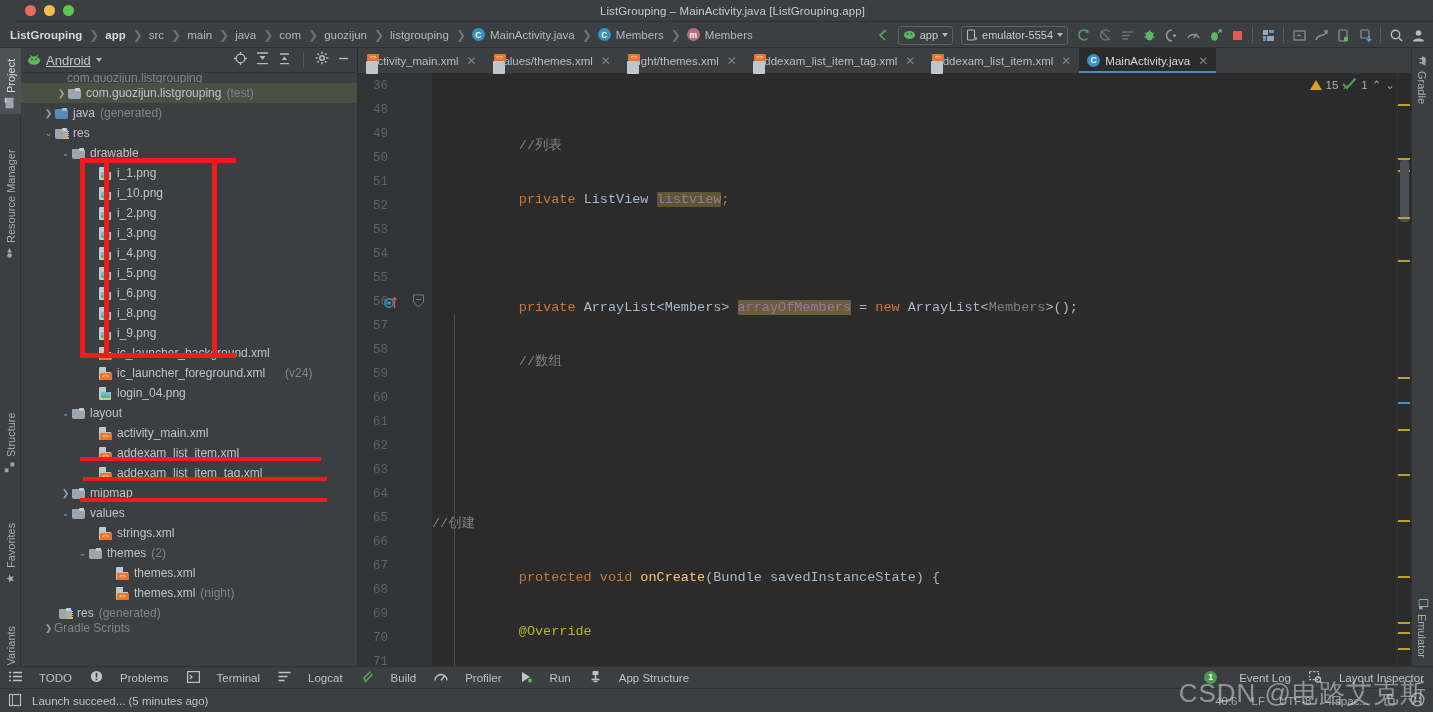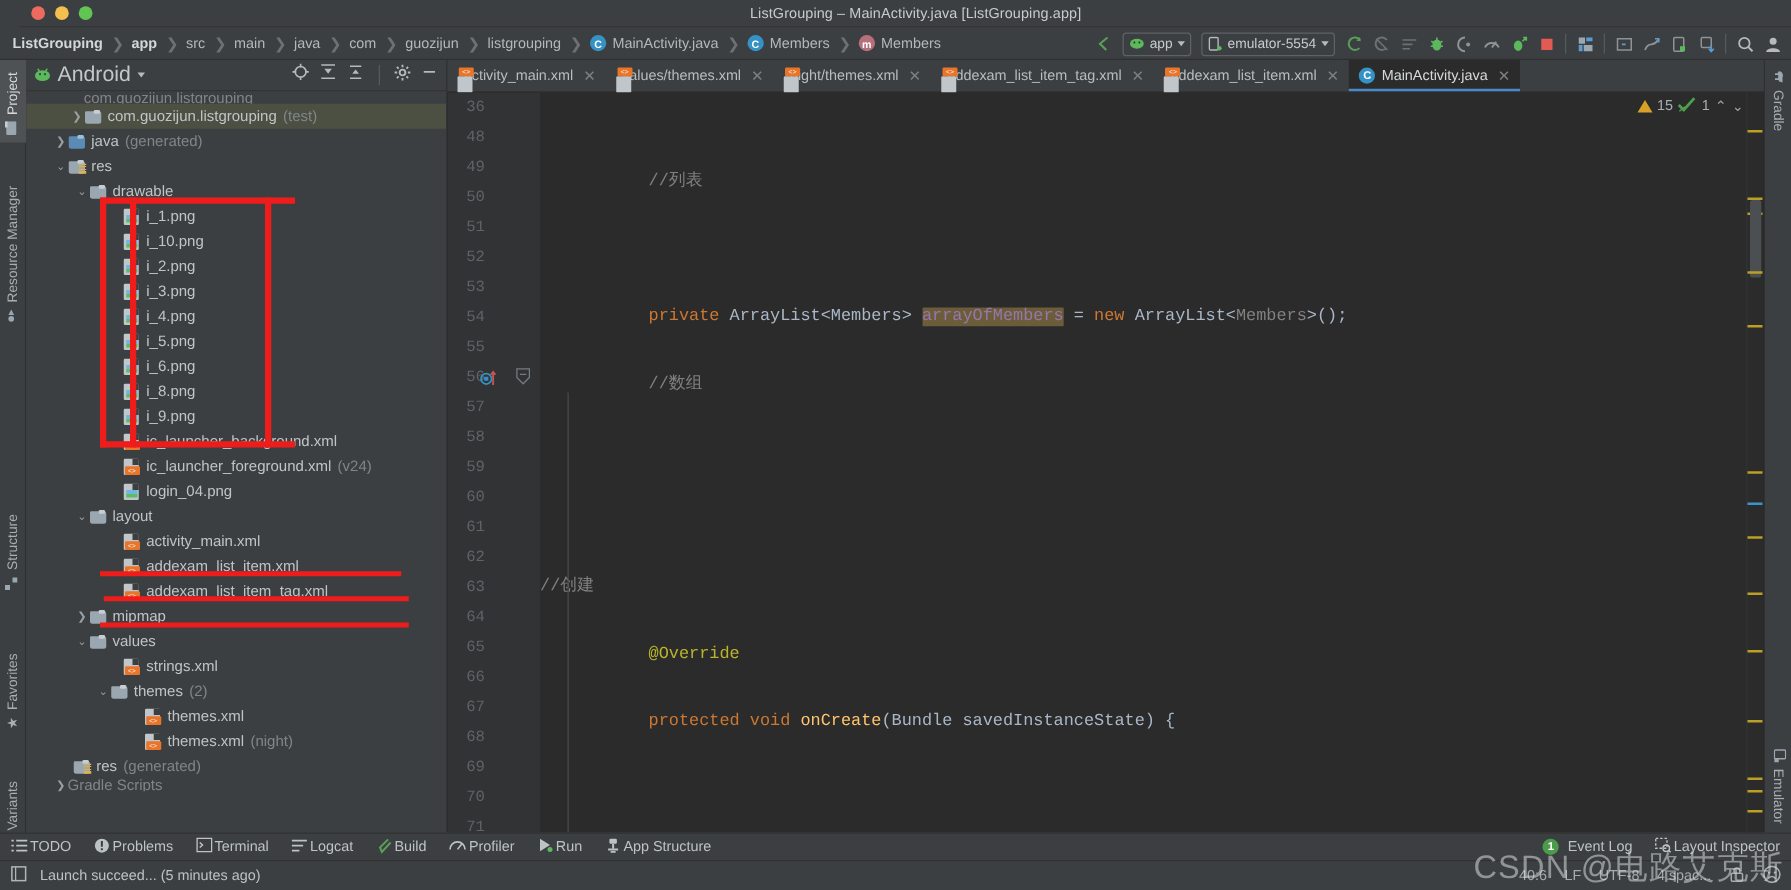--- a/index.html
+++ b/index.html
@@ -97,21 +97,21 @@
   
   .projpanel {
     position: absolute; left: 21px; top: 48px; width: 337px; height: 618px;
     background: #3c3f41; border-right: 1px solid #2e2f30; overflow: hidden;
   }
   .panel-head {
     height: 25px; display: flex; align-items: center; padding: 0 6px;
     gap: 6px; border-bottom: 1px solid #323436;
   }
   .panel-title {
-    font-size: 17px; color: #c3c7ca; display: flex; align-items: center; gap: 5px;
+    font-size: 13px; color: #c3c7ca; display: flex; align-items: center; gap: 5px; text-decoration: underline;
   }
   .panel-head-actions { margin-left: auto; display: flex; align-items: center; gap: 7px; }
 
   .tree { position: relative; padding-top: 0px; font-size: 12px; }
   .trow {
     height: 20px; display: flex; align-items: center; color: #bfc4c7;
     white-space: nowrap; position: relative;
   }
   .trow.sel { background: #4b5043; }
   .trow .arrow {
@@ -212,21 +212,21 @@
   .gmark { position: absolute; left: 26px; width: 14px; height: 14px; }
   .foldmark { position: absolute; left: 54px; color: #787c7f; font-size: 11px; }
 
   
   .bottombar {
     position: absolute; left: 0; top: 666px; width: 1433px; height: 22px;
     background: #3c3f41; display: flex; align-items: center;
     border-top: 1px solid #323232;
   }
   .bbtn {
-    display: flex; align-items: center; gap: 2px; font-size: 11.5px;
+    display: flex; align-items: center; gap: 17px; font-size: 11.5px;
     color: #bdc2c5; padding: 14px 9px; height: 22px; white-space: nowrap;
   }
   .bright { margin-left: auto; display: flex; align-items: center; }
   .badge-green {
     width: 13px; height: 13px; border-radius: 50%; background: #4c9a4c;
     color: #fff; font-size: 9px; text-align: center; line-height: 13px;
     font-weight: bold; margin-right: 5px;
   }
   .statusbar {
     position: absolute; left: 0; top: 688px; width: 1433px; height: 24px;
@@ -692,21 +692,21 @@
       <div class="trow">
         <span style="width:77px;flex:0 0 77px;"></span>
         <span class="tico">
             <span class="fjava">
               <span class="pg"></span>
               <span class="cut"></span>
               <span class="tagbox">&lt;&gt;</span>
             </span>
           </span>
         <span>ic_launcher_foreground.xml</span>
-        <span class="dim" style="margin-left:5px;">(v24)</span>
+        <span class="dim" style="margin-left:20px;">(v24)</span>
       </div>
       <div class="trow">
         <span style="width:77px;flex:0 0 77px;"></span>
         <span class="tico">
             <span class="fpng">
               <span class="pg"></span>
               <span class="cut"></span>
               <span class="img"></span>
             </span>
           </span>
@@ -946,28 +946,29 @@
               <path d="M1.5 1 L11.5 1 L11.5 8 L6.5 13 L1.5 8 Z" stroke="#787c7f" fill="none" stroke-width="1"></path>
               <path d="M4 5.5 L9 5.5" stroke="#787c7f" stroke-width="1"></path>
             </svg>
         </span>
       </div>
 
       <div class="code">
         <div class="indentline" style="left:22px; top:240px; height:352px;"></div>
 
         <div class="cline"><span class="cm">        //列表</span></div>
+        <div class="cline"><span>        </span><span class="k">private</span><span> ListView </span><span class="fld2 hl">listview</span><span class="k">;</span></div>
         <div class="cline"></div>
         <div class="cline"><span>        </span><span class="k">private</span><span> ArrayList&lt;Members&gt; </span><span class="fld2 hl2">arrayOfMembers</span><span> = </span><span class="k">new</span><span> ArrayList&lt;</span><span class="cm">Members</span><span>&gt;();</span></div>
         <div class="cline"><span class="cm">        //数组</span></div>
         <div class="cline"></div>
         <div class="cline"></div>
         <div class="cline" style="padding-left:0;"><span class="cm">//创建</span></div>
+        <div class="cline"><span>        </span><span class="k">protected</span><span> </span><span class="k">void</span><span> </span><span class="fn">onCreate</span><span>(Bundle savedInstanceState) {</span></div>
         <div class="cline"><span>        </span><span class="an">@Override</span></div>
-        <div class="cline"><span>        </span><span class="k">protected</span><span> </span><span class="k">void</span><span> </span><span class="fn">onCreate</span><span>(Bundle savedInstanceState) {</span></div>
         
         
         
         
         
         
         
         
         
         

